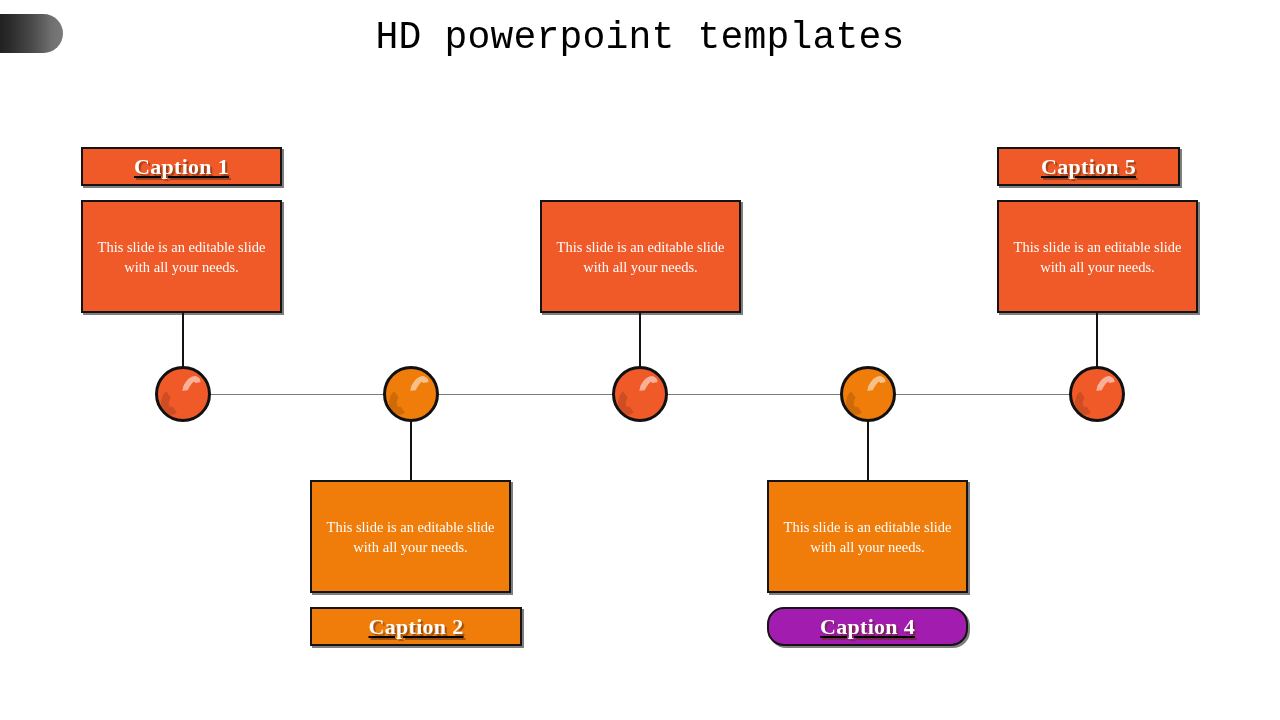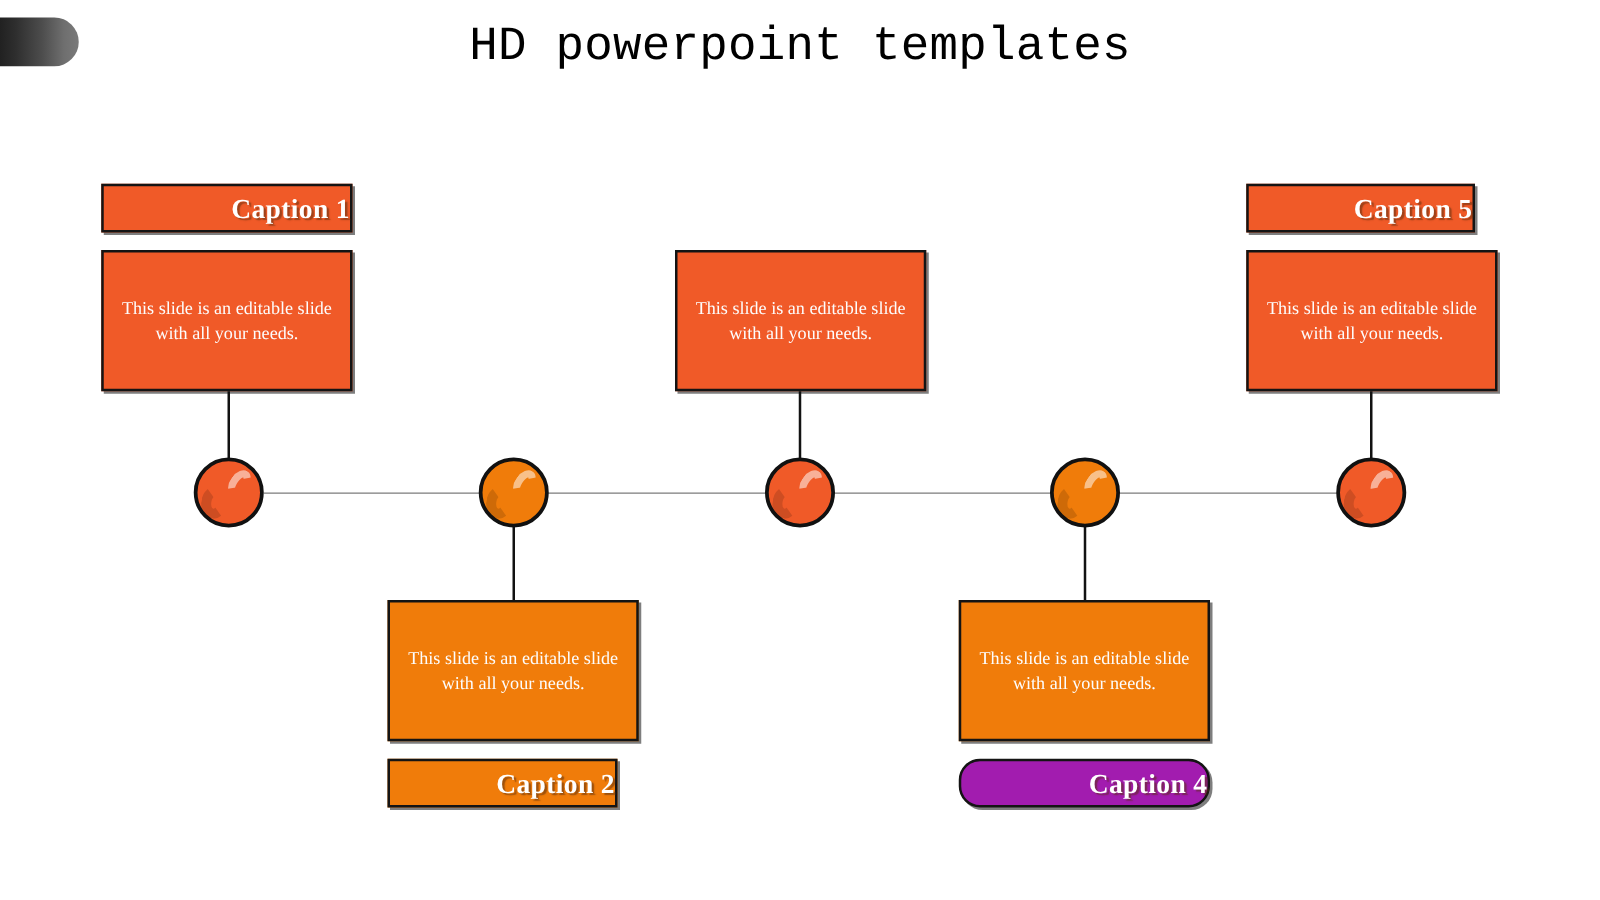--- a/index.html
+++ b/index.html
@@ -103,21 +103,22 @@
   .cap-box, .body-box {
     position: absolute;
     box-sizing: border-box;
     border: 2px solid #141414;
     box-shadow: 2px 2px 0 rgba(20,20,20,0.55);
   }
   .cap-box {
     height: 39px;
     display: flex;
     align-items: center;
-    justify-content: flex-end;
+    justify-content: center;
+    text-decoration: underline;
   }
   .cap-label {
     font-family: "Liberation Serif", serif;
     font-weight: bold;
     font-size: 22px;
     color: #ffffff;
     text-shadow: 2px 2px 1px rgba(90,45,15,0.55);
     letter-spacing: 0.3px;
   }
   .body-box {
@@ -154,21 +155,21 @@
   <div class="stem" style="left:182px; top:313px; height:54px;"></div>
   <div class="node" style="left:155px; top:366px; background:#F05A28;">
     <span class="gloss"></span>
     <span class="shade"></span>
   </div>
 
   <div class="stem" style="left:410px; top:420px; height:61px;"></div>
   <div class="body-box" style="left:310px; top:480px; width:201px; background:#F07C0A;">
     <span class="body-text">This slide is an editable slide with all your needs.</span>
   </div>
-  <div class="cap-box" style="left:310px; top:607px; width:184px; background:#F07C0A;">
+  <div class="cap-box" style="left:310px; top:607px; width:212px; background:#F07C0A;">
     <span class="cap-label">Caption 2</span>
   </div>
   <div class="node" style="left:383px; top:366px; background:#F07C0A;">
     <span class="gloss"></span>
     <span class="shade"></span>
   </div>
 
   <div class="body-box" style="left:540px; top:200px; width:201px; background:#F05A28;">
     <span class="body-text">This slide is an editable slide with all your needs.</span>
   </div>

